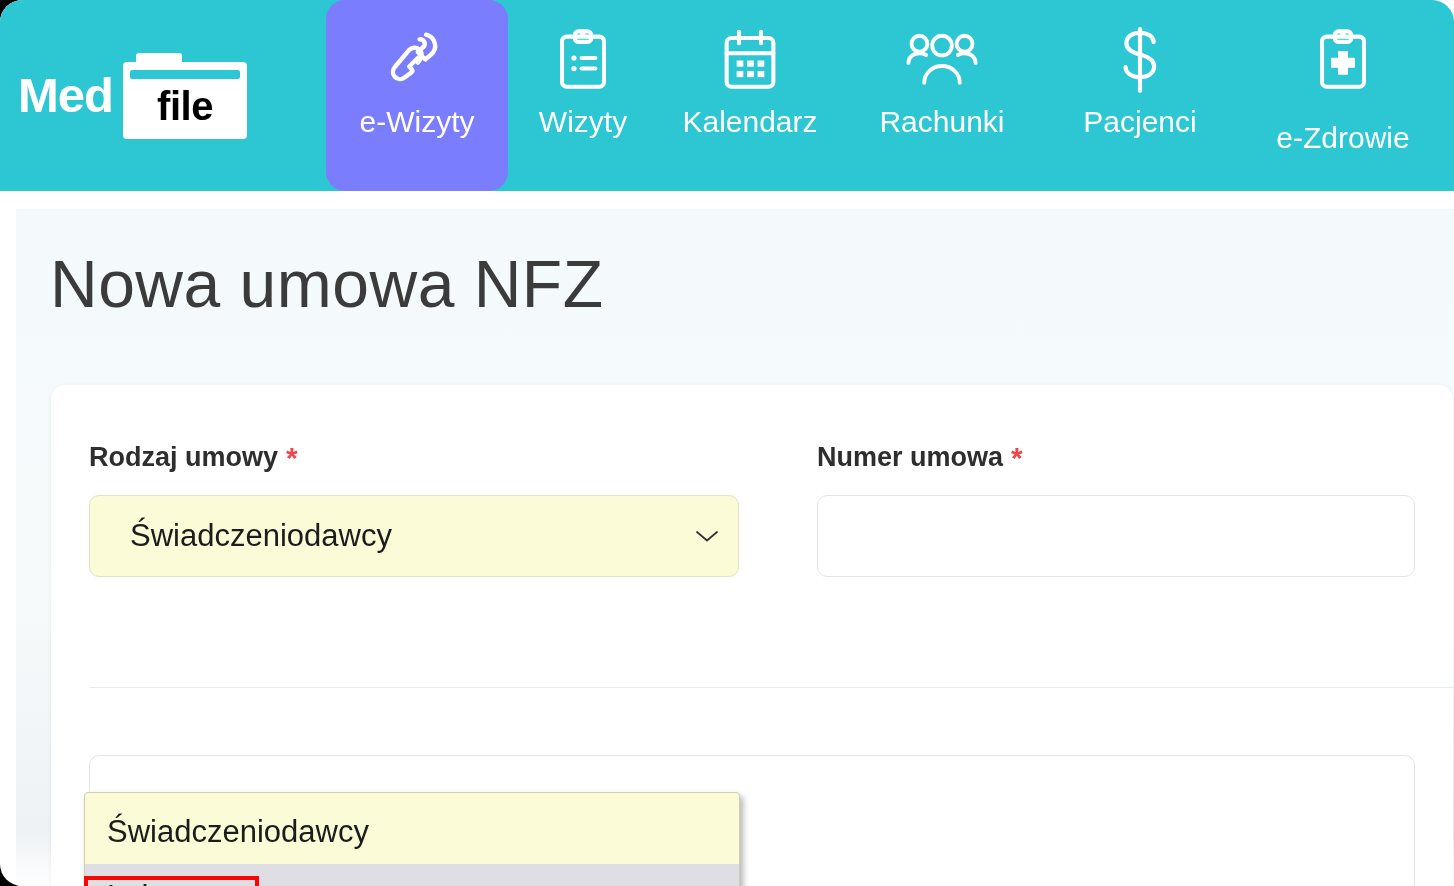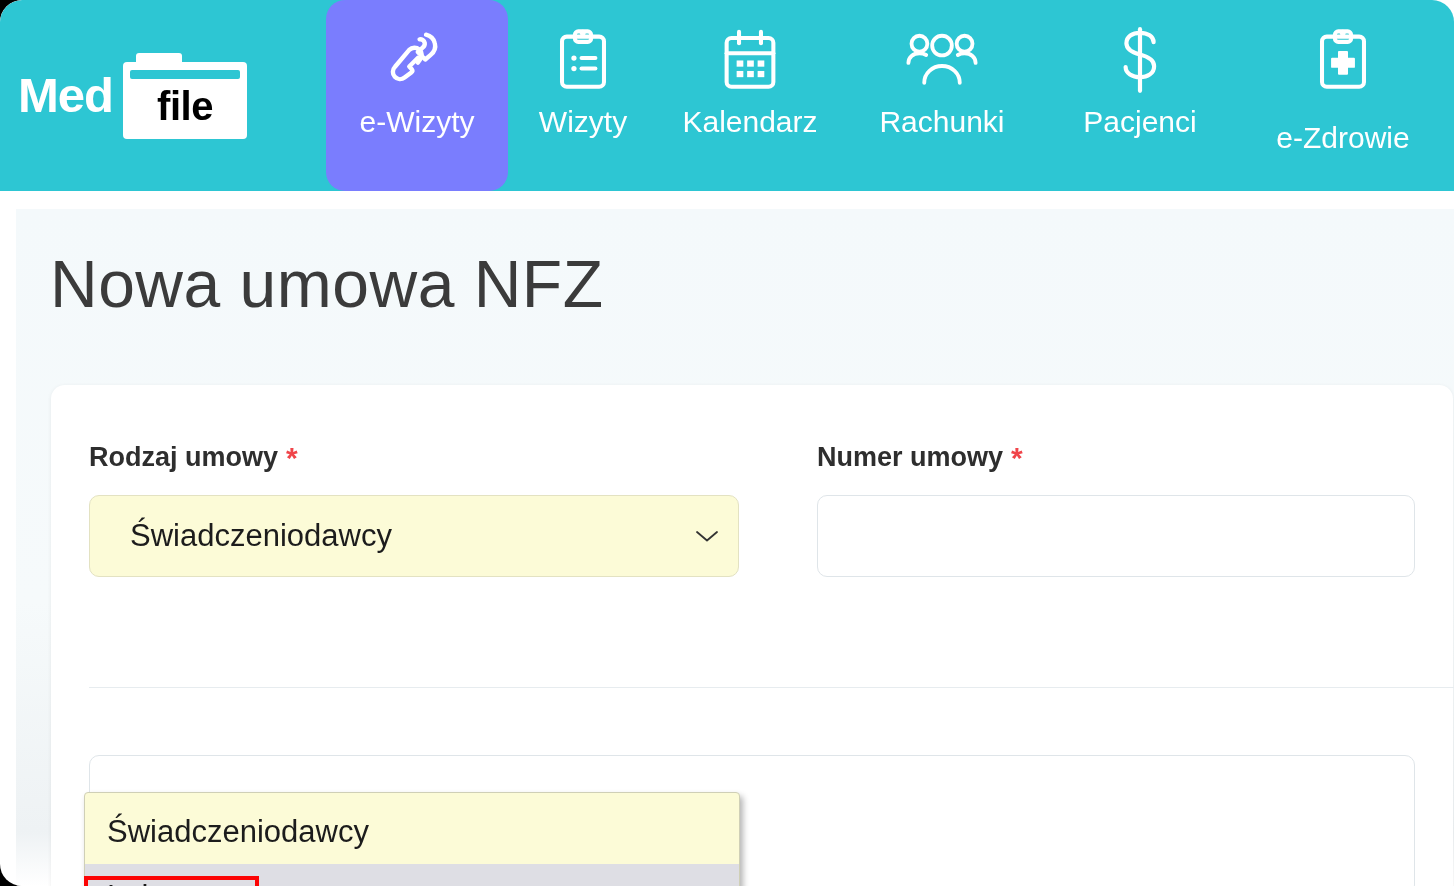--- a/index.html
+++ b/index.html
@@ -397,21 +397,21 @@
       <div class="select-box">
         <span class="select-value">Świadczeniodawcy</span>
         <span class="chevron">
           <svg width="26" height="16" viewBox="0 0 26 16" fill="none" stroke="#333333" stroke-width="1.8" stroke-linecap="round" stroke-linejoin="round">
             <polyline points="3,4 13,12.5 23,4"></polyline>
           </svg>
         </span>
       </div>
 
       <div class="field-label lbl-numer">
-        <span>Numer umowy</span><span class="req">*</span>
+        <span>Numer umowa</span><span class="req">*</span>
       </div>
 
       <input class="text-input" type="text" value="" style="">
 
       <div class="divider"></div>
 
       <input class="big-input" type="text" value="" style="">
     </div>
 
     <div class="dropdown">

